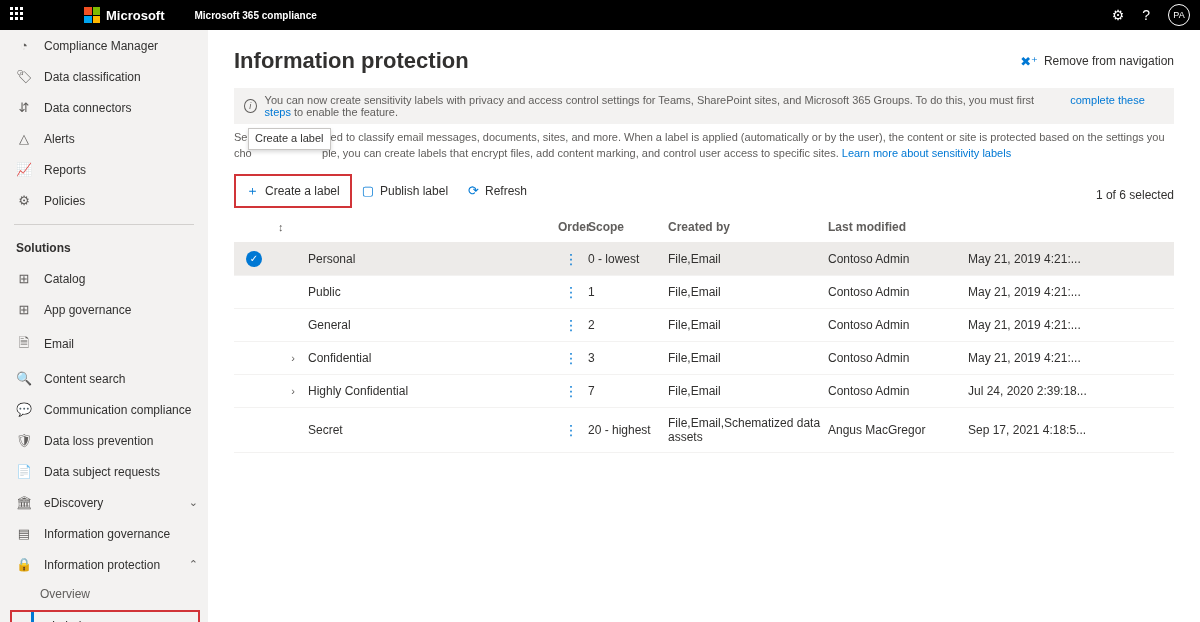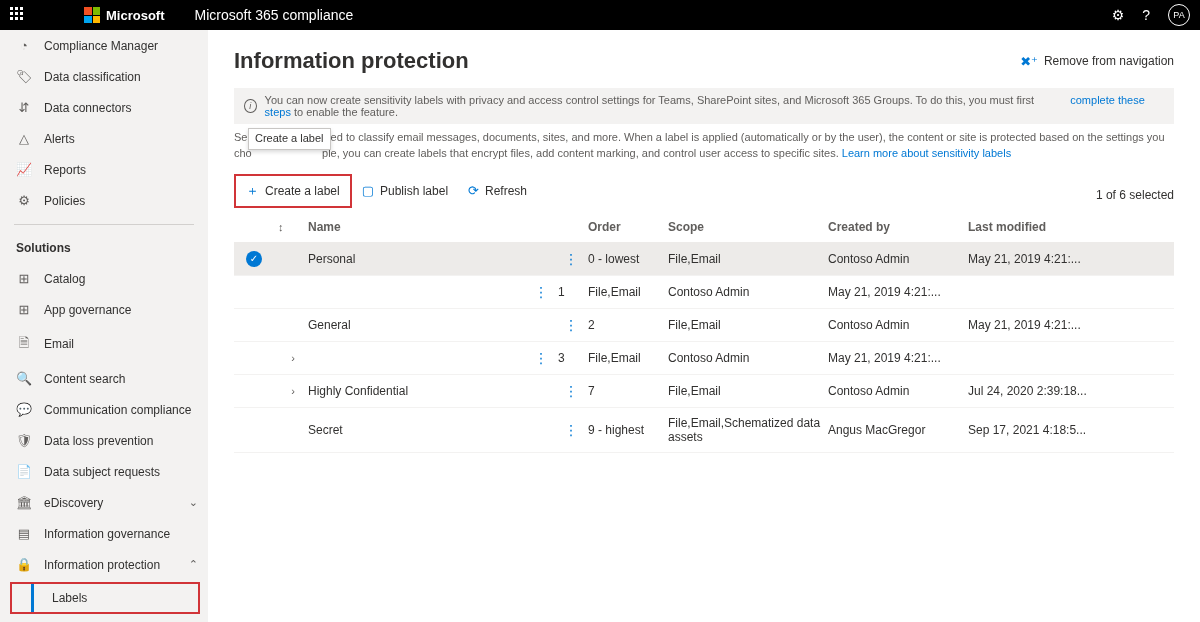--- a/index.html
+++ b/index.html
@@ -7,21 +7,21 @@
 
   
   .topbar { height: 30px; background: #000; color: #fff; display: flex; align-items: center; padding: 0 10px; }
   .waffle { width: 16px; height: 16px; display: grid; grid-template-columns: repeat(3,3px); grid-template-rows: repeat(3,3px); gap: 2px; margin-right: 18px; cursor: pointer; }
   .waffle span { background: #fff; }
   .ms-logo { display: flex; align-items: center; gap: 6px; margin-right: 30px; padding-left: 40px; }
   .ms-grid { width: 16px; height: 16px; display: grid; grid-template-columns: 1fr 1fr; grid-template-rows: 1fr 1fr; gap: 1px; }
   .ms-grid span:nth-child(1){background:#f25022;} .ms-grid span:nth-child(2){background:#7fba00;}
   .ms-grid span:nth-child(3){background:#00a4ef;} .ms-grid span:nth-child(4){background:#ffb900;}
   .ms-text { font-size: 13px; font-weight: 600; }
-  .app-title { font-size: 14px; font-weight: 400; }
+  .app-title { font-size: 10px; font-weight: 700; }
   .topbar-right { margin-left: auto; display: flex; align-items: center; gap: 18px; }
   .top-icon { font-size: 14px; cursor: pointer; }
   .avatar { width: 22px; height: 22px; border: 1px solid #fff; border-radius: 50%; display: flex; align-items: center; justify-content: center; font-size: 9px; }
 
   
   .layout { display: flex; height: calc(622px - 30px); }
 
   
   .sidebar { width: 208px; background: #f3f2f1; overflow-y: auto; font-size: 12px; color: #323130; }
   .nav-item { display: flex; align-items: center; padding: 8px 10px 8px 16px; gap: 12px; cursor: pointer; }
@@ -166,20 +166,21 @@
           <span class="nav-icon">▤</span>
           <span>Information governance</span>
         </div>
         <div class="nav-item">
           <span class="nav-icon">🔒</span>
           <span>Information protection</span>
           <span class="nav-chevron">⌃</span>
         </div>
       </div>
     <div id="nav-ip-children">
+        <div class="nav-sub">Overview</div>
         <div class="nav-sub-wrap red">
           <div class="nav-sub active">Labels</div>
         </div>
       </div>
   </div>
 
   <div class="main">
     <div class="title-row">
       <div class="page-title">Information protection</div>
       <div class="remove-nav">
@@ -223,60 +224,61 @@
         <span class="ci">⟳</span>
         <span>Refresh</span>
       </div>
       <div class="sel-count">1 of 6 selected</div>
     </div>
 
     <div class="tbl">
       <div class="thead">
         <div></div>
         <div class="sort">↕</div>
-        <div>Name</div>
         <div></div>
         <div>Order</div>
         <div>Scope</div>
         <div>Created by</div>
         <div>Last modified</div>
       </div>
       <div id="tbody">
           <div class="trow selected">
     <div class="check">✓</div>
     <div></div>
     <div>Personal</div>
     <div class="rowmenu">⋮</div>
     <div>0 - lowest</div>
     <div>File,Email</div>
     <div>Contoso Admin</div>
     <div>May 21, 2019 4:21:...</div>
           </div>
           <div class="trow">
     <div></div>
     <div></div>
+    <div>Public</div>
     <div class="rowmenu">⋮</div>
     <div>1</div>
     <div>File,Email</div>
     <div>Contoso Admin</div>
     <div>May 21, 2019 4:21:...</div>
           </div>
           <div class="trow">
     <div></div>
     <div></div>
     <div>General</div>
     <div class="rowmenu">⋮</div>
     <div>2</div>
     <div>File,Email</div>
     <div>Contoso Admin</div>
     <div>May 21, 2019 4:21:...</div>
           </div>
           <div class="trow">
     <div></div>
     <div class="expander">›</div>
+    <div>Confidential</div>
     <div class="rowmenu">⋮</div>
     <div>3</div>
     <div>File,Email</div>
     <div>Contoso Admin</div>
     <div>May 21, 2019 4:21:...</div>
           </div>
           <div class="trow">
     <div></div>
     <div class="expander">›</div>
     <div>Highly Confidential</div>
@@ -284,21 +286,21 @@
     <div>7</div>
     <div>File,Email</div>
     <div>Contoso Admin</div>
     <div>Jul 24, 2020 2:39:18...</div>
           </div>
           <div class="trow">
     <div></div>
     <div></div>
     <div>Secret</div>
     <div class="rowmenu">⋮</div>
-    <div>9 - highest</div>
+    <div>20 - highest</div>
     <div>File,Email,Schematized data assets</div>
     <div>Angus MacGregor</div>
     <div>Sep 17, 2021 4:18:5...</div>
           </div>
         </div>
     </div>
   </div>
 </div>
 
 </body></html>

